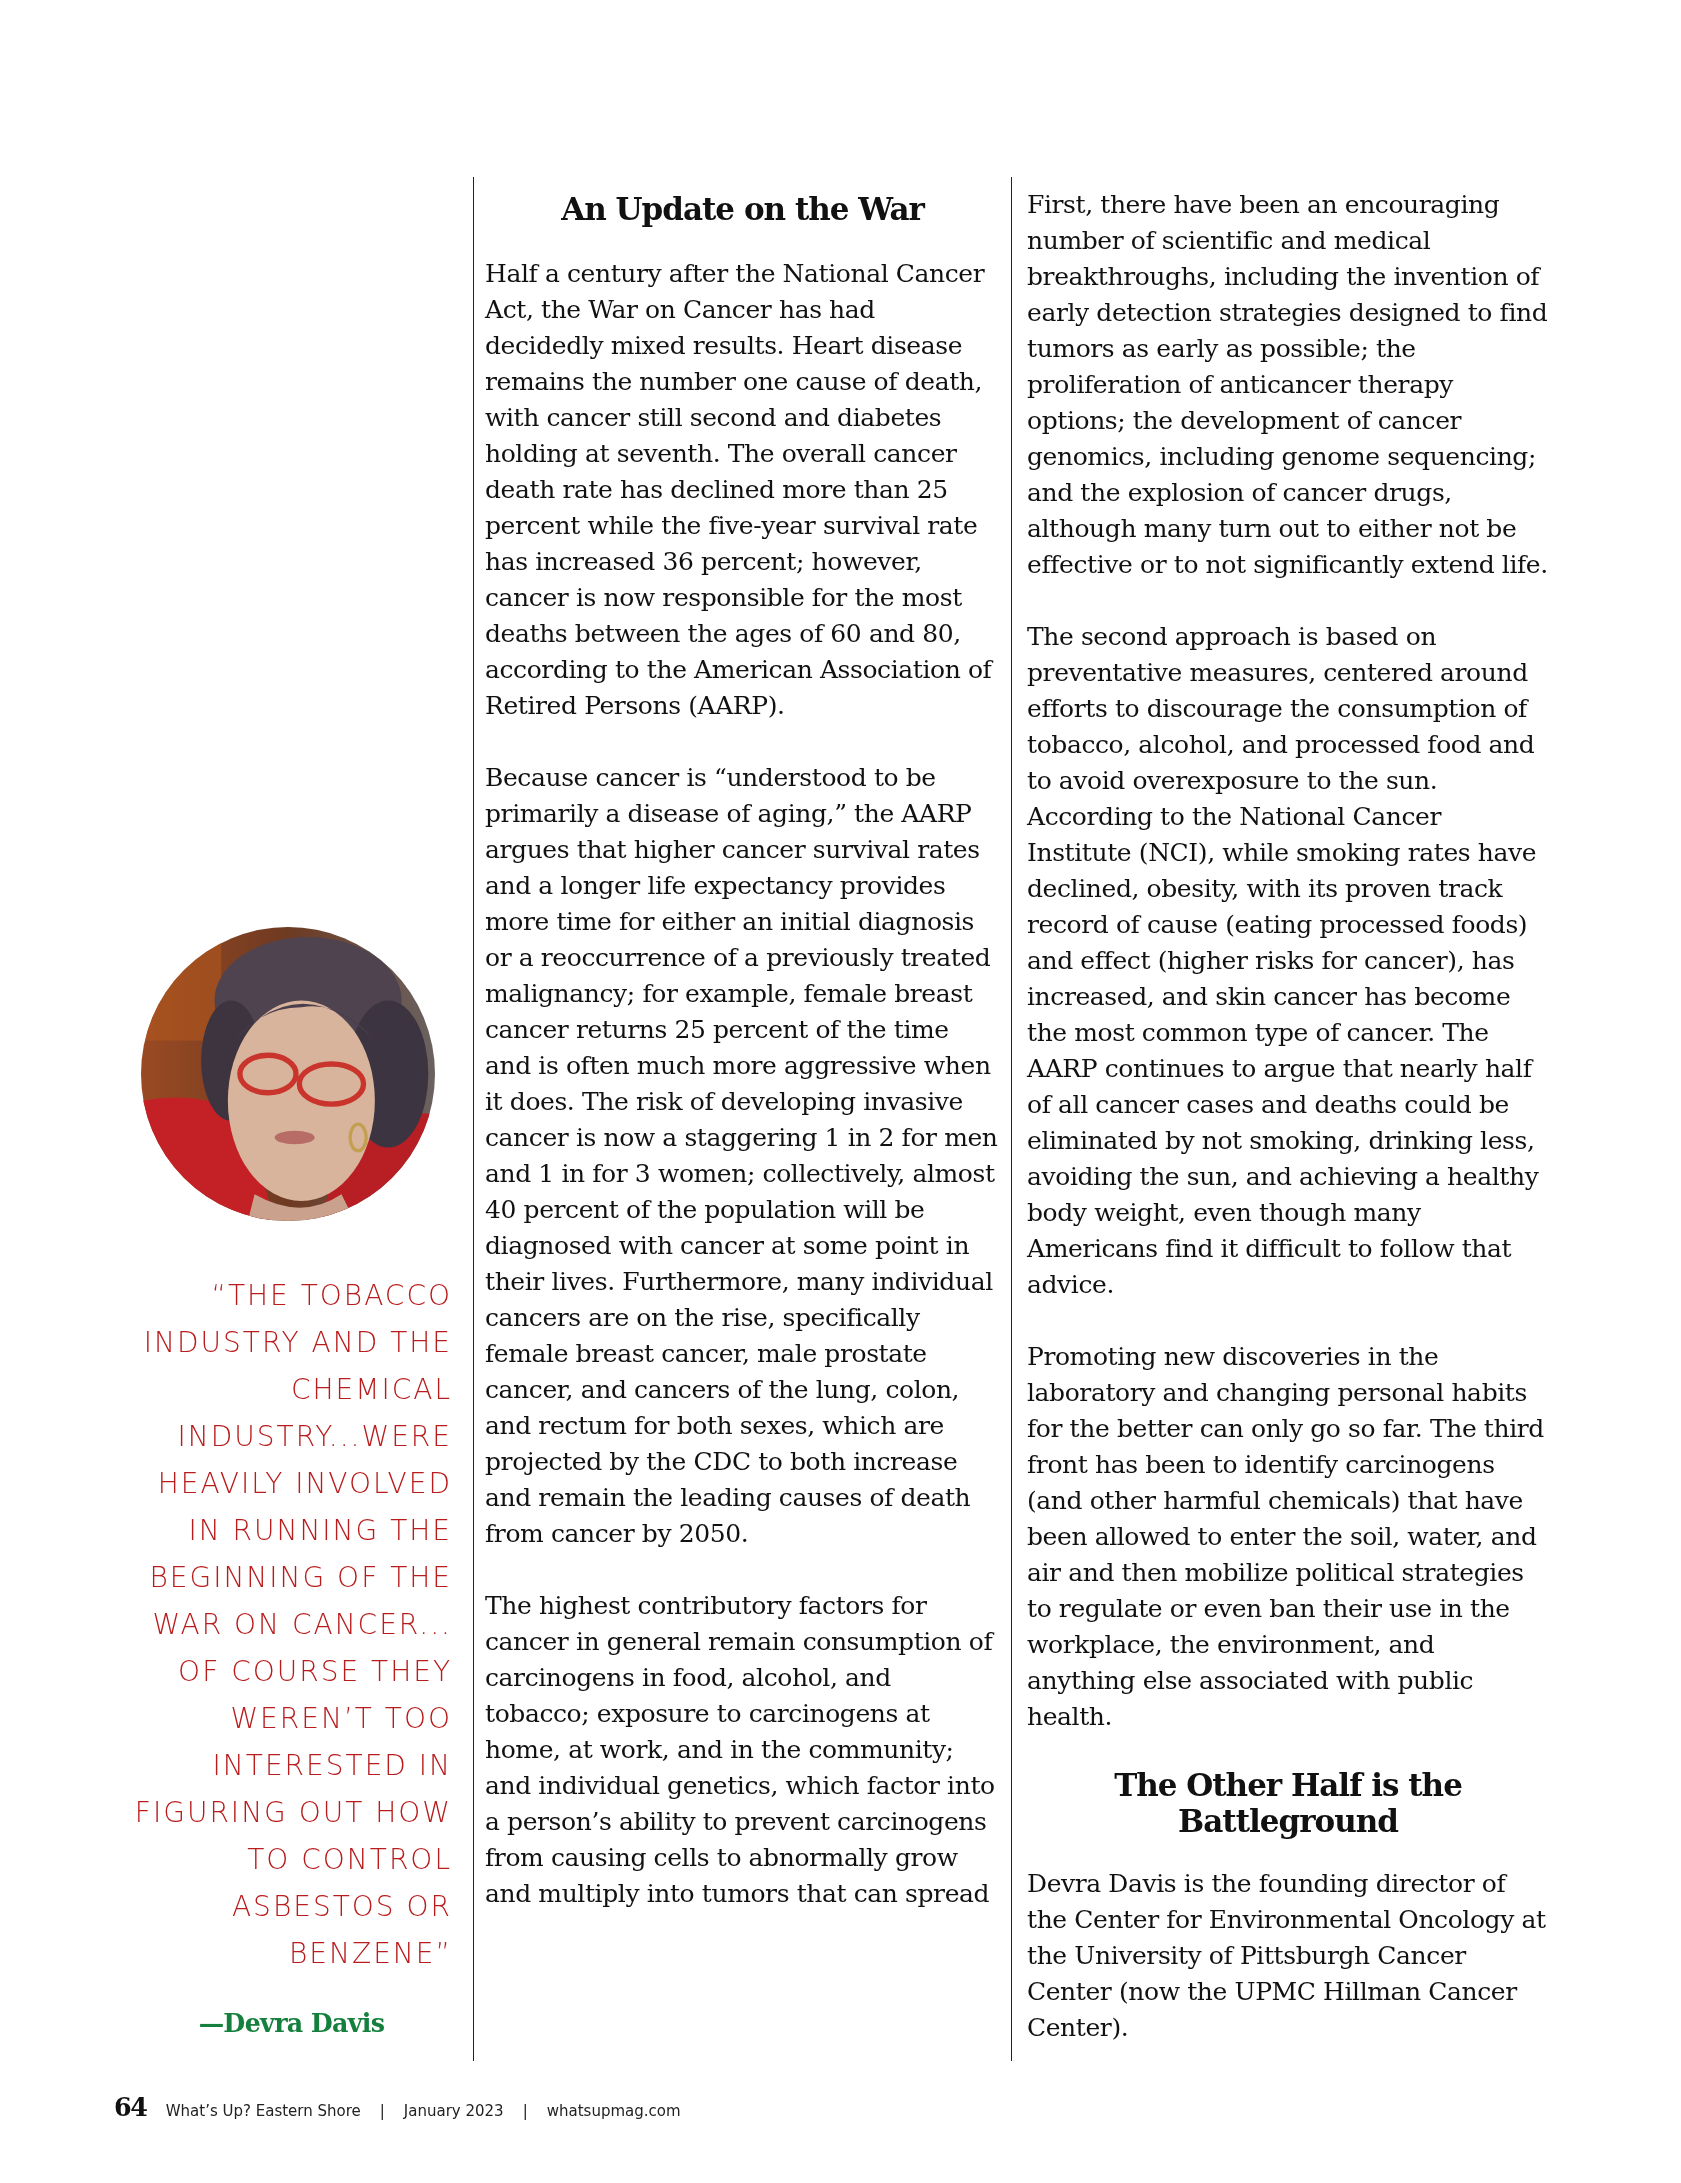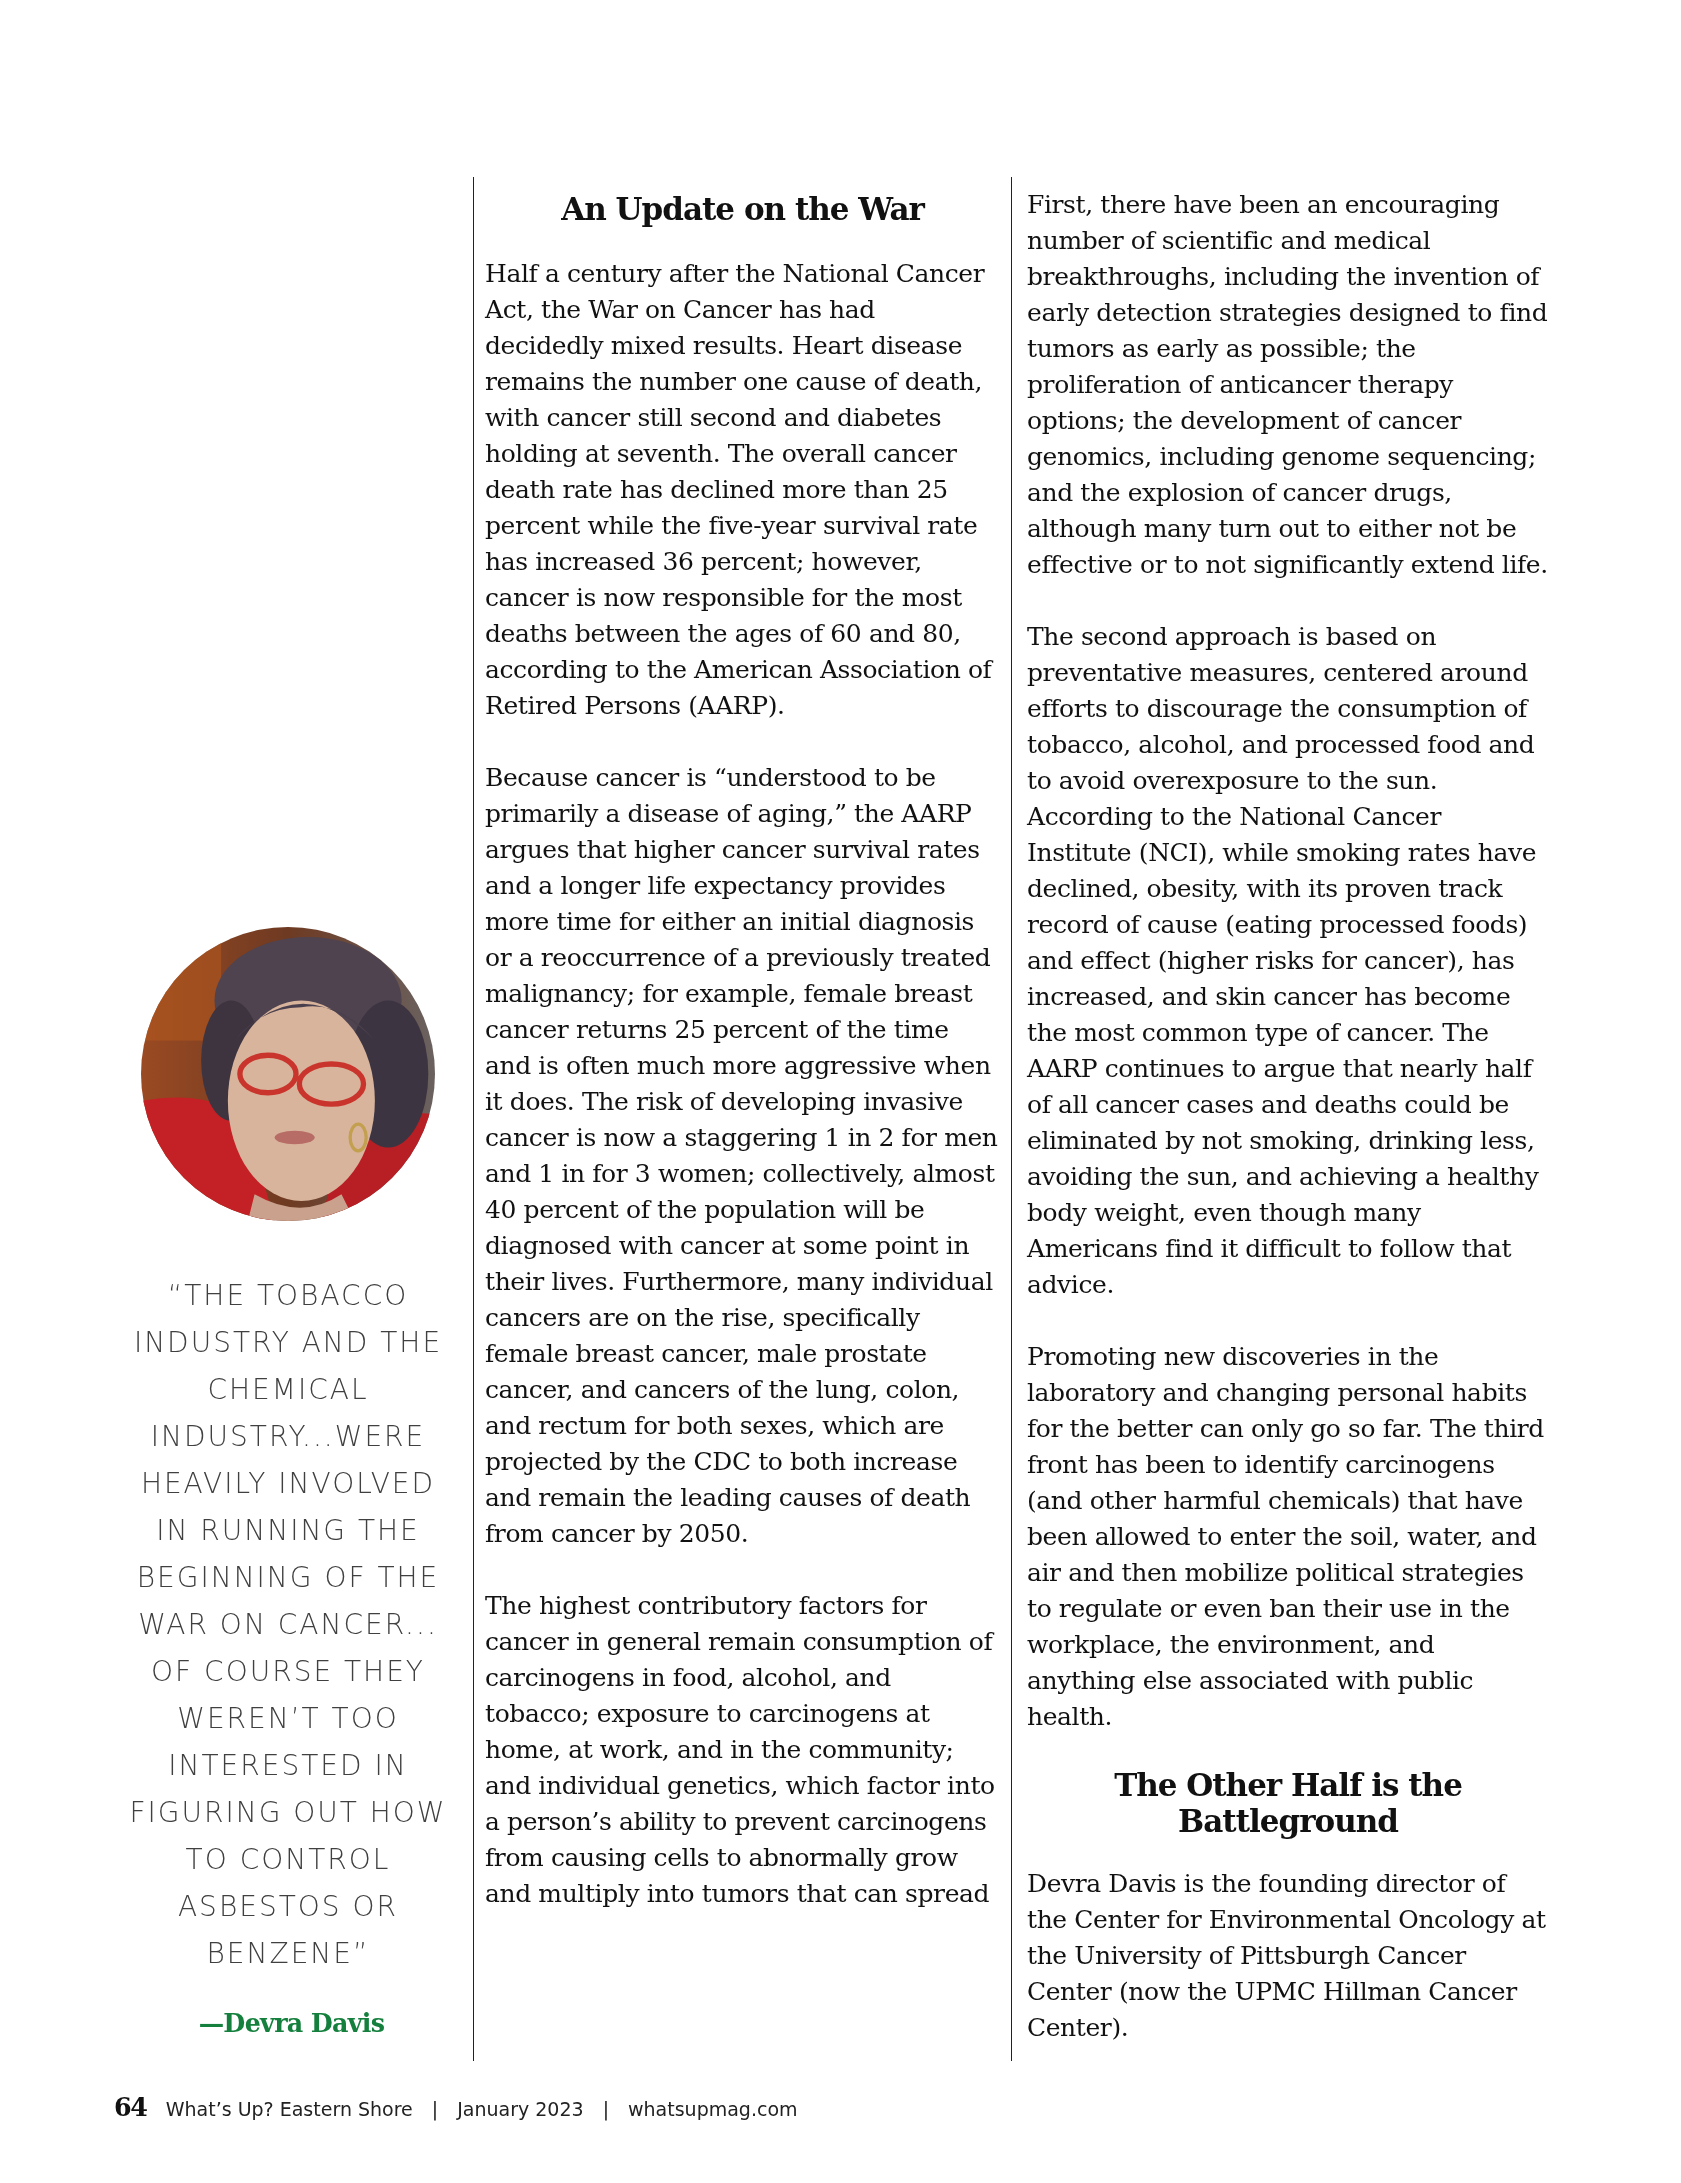--- a/index.html
+++ b/index.html
@@ -9,25 +9,25 @@
   .col p:last-child { margin-bottom:0; }
   .col2 { left:485px; top:167px; width:515px; }
   .col3 { left:1027px; top:167px; width:522px; }
   h2 { font-family:"DejaVu Serif", serif; font-weight:bold; font-size:31px; line-height:36px; text-align:center; margin:0 0 27px 0; letter-spacing:-1px; }
   .h-first { margin-top:4px; margin-bottom:29.4px; }
   .h-mid { margin-top:-4px; margin-bottom:27px; }
   .divider { position:absolute; width:1.3px; background:#222; }
   .d1 { left:473px; top:177px; height:1884px; }
   .d2 { left:1011px; top:177px; height:1884px; }
   .photo { position:absolute; left:141px; top:927px; width:294px; height:294px; border-radius:50%; overflow:hidden; }
-  .quote { position:absolute; left:124px; top:1272px; width:328px; text-align:center; font-family:"DejaVu Sans", sans-serif; font-weight:300; font-size:28px; line-height:47px; letter-spacing:2px; color:#404040; }
+  .quote { position:absolute; left:124px; top:1272px; width:328px; text-align:right; font-family:"DejaVu Sans", sans-serif; font-weight:300; font-size:28px; line-height:47px; letter-spacing:2px; color:#b91c1c; }
   .attrib { position:absolute; left:181px; top:2008px; width:221px; text-align:center; font-family:"DejaVu Serif", serif; font-weight:bold; font-size:25.4px; color:#15803d; letter-spacing:-0.7px; }
   .footer { position:absolute; left:114px; top:2092px; display:flex; align-items:baseline; gap:19px; }
   .pnum { font-family:"DejaVu Serif", serif; font-weight:bold; font-size:25.4px; letter-spacing:-1.3px; }
-  .ftext { font-family:"DejaVu Sans", sans-serif; font-size:19px; color:#222; }
+  .ftext { font-family:"DejaVu Sans", sans-serif; font-size:15px; color:#222; }
 </style>
 </head>
 <body>
 
 <div class="photo">
   <svg width="294" height="294" viewBox="0 0 440 440">
     <defs>
       <linearGradient id="bg" x1="0" y1="0" x2="1" y2="0">
         <stop offset="0" stop-color="#9a4a22"></stop>
         <stop offset="0.5" stop-color="#6e3a22"></stop>

